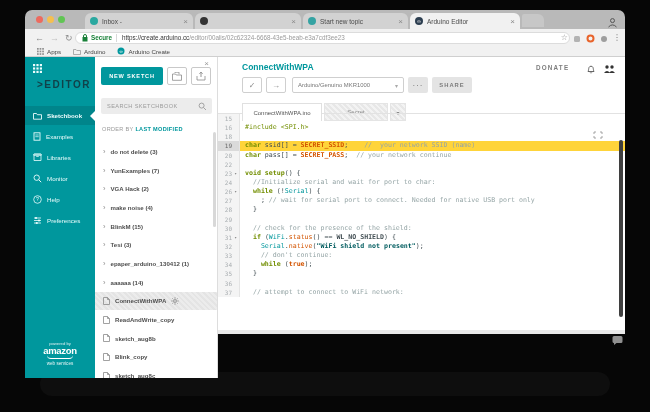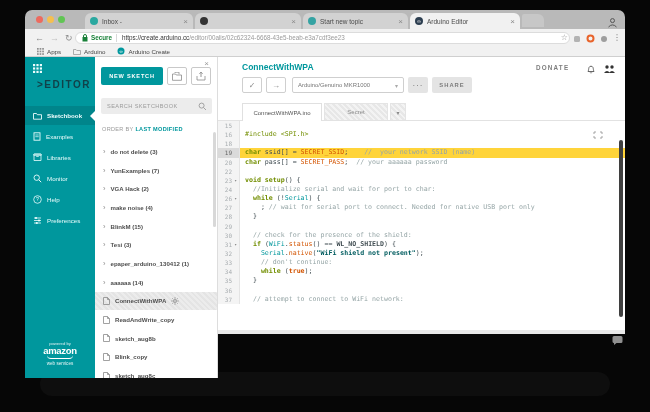--- a/index.html
+++ b/index.html
@@ -105,32 +105,32 @@
     align-items:center; padding:0 5px; font-size:5.9px; color:#777; }
   .board-sel .bcaret { margin-left:auto; color:#aaa; font-size:6px; }
   .gray-btn { position:absolute; top:20px; height:16px; background:#e4e4e4; border-radius:2px;
     color:#7a7a7a; display:flex; align-items:center; justify-content:center; }
   .ed-tab { position:absolute; top:46px; height:18px; display:flex; align-items:center;
     justify-content:center; font-size:6px; }
   .ed-tab.active { background:#fff; border:1px solid #e0e0e0; border-bottom:none;
     color:#555; z-index:2; }
   .striped { background:repeating-linear-gradient(45deg,#e7e7e7 0 2px,#f3f3f3 2px 4px);
     color:#8a8a8a; border:1px solid #e4e4e4; }
-  .code-area { position:absolute; left:0; top:63px; width:407px; height:210px; overflow:hidden;
+  .code-area { position:absolute; left:0; top:56px; width:407px; height:210px; overflow:hidden;
     border-top:1px solid #e2e2e2; font-family:"DejaVu Sans Mono", monospace; }
   .c-row { display:flex; height:9.15px; line-height:9.15px; }
   .c-gut { flex:none; width:22px; background:#f4f4f4; border-right:1px solid #e4e4e4;
     color:#a8adb0; font-size:6px; display:flex; }
   .c-gut .num { width:14px; text-align:right; }
   .c-gut .fold { width:7px; color:#8a8a8a; font-size:4.5px; text-align:center; }
   .c-line { flex:1; white-space:pre; font-size:6.6px; padding-left:5px; }
   .c-row.hl .c-line { background:#ffd43a; }
   .c-row.hl .c-gut { background:#dadada; color:#666; }
   .tok-pre{color:#728E00} .tok-kw{color:#728E00;font-weight:bold}
-  .tok-mac{color:#D35400;font-weight:normal} .tok-cst{color:#434f54;font-weight:bold}
+  .tok-mac{color:#D35400;font-weight:bold} .tok-cst{color:#434f54;font-weight:bold}
   .tok-cmt{color:#95a5a6} .tok-cls{color:#00979C} .tok-fn{color:#D35400}
   .tok-str{color:#005C5F;font-weight:bold} .tok-lit{color:#D35400;font-weight:bold}
   .tok-pln{color:#434f54}
   .expand-ic { position:absolute; right:22px; top:68px; z-index:3; }
   .ed-scroll { position:absolute; right:2px; top:83px; width:4px; height:177px;
     background:#3f3f3f; border-radius:2px; z-index:3; }
   .ed-bottom { position:absolute; left:0; top:273px; width:407px; height:4px; background:#e8e8e8; }
 
   .chat-bubble { position:absolute; left:612px; top:332px; }
 </style>
@@ -487,21 +487,21 @@
               <span class="num">19</span>
               <span class="fold"></span>
             </div>
             <div class="c-line"><span class="tok-kw">char</span><span class="tok-pln"> ssid[] = </span><span class="tok-mac">SECRET_SSID</span><span class="tok-pln">;</span><span class="tok-cmt">    //  your network SSID (name)</span></div>
           </div>
           <div class="c-row">
             <div class="c-gut">
               <span class="num">20</span>
               <span class="fold"></span>
             </div>
-            <div class="c-line"><span class="tok-kw">char</span><span class="tok-pln"> pass[] = </span><span class="tok-mac">SECRET_PASS</span><span class="tok-pln">;</span><span class="tok-cmt">  // your aaaaaa password</span></div>
+            <div class="c-line"><span class="tok-kw">char</span><span class="tok-pln"> pass[] = </span><span class="tok-mac">SECRET_PASS</span><span class="tok-pln">;</span><span class="tok-cmt">  // your network continue</span></div>
           </div>
           <div class="c-row">
             <div class="c-gut">
               <span class="num">22</span>
               <span class="fold"></span>
             </div>
             <div class="c-line"></div>
           </div>
           <div class="c-row">
             <div class="c-gut">

